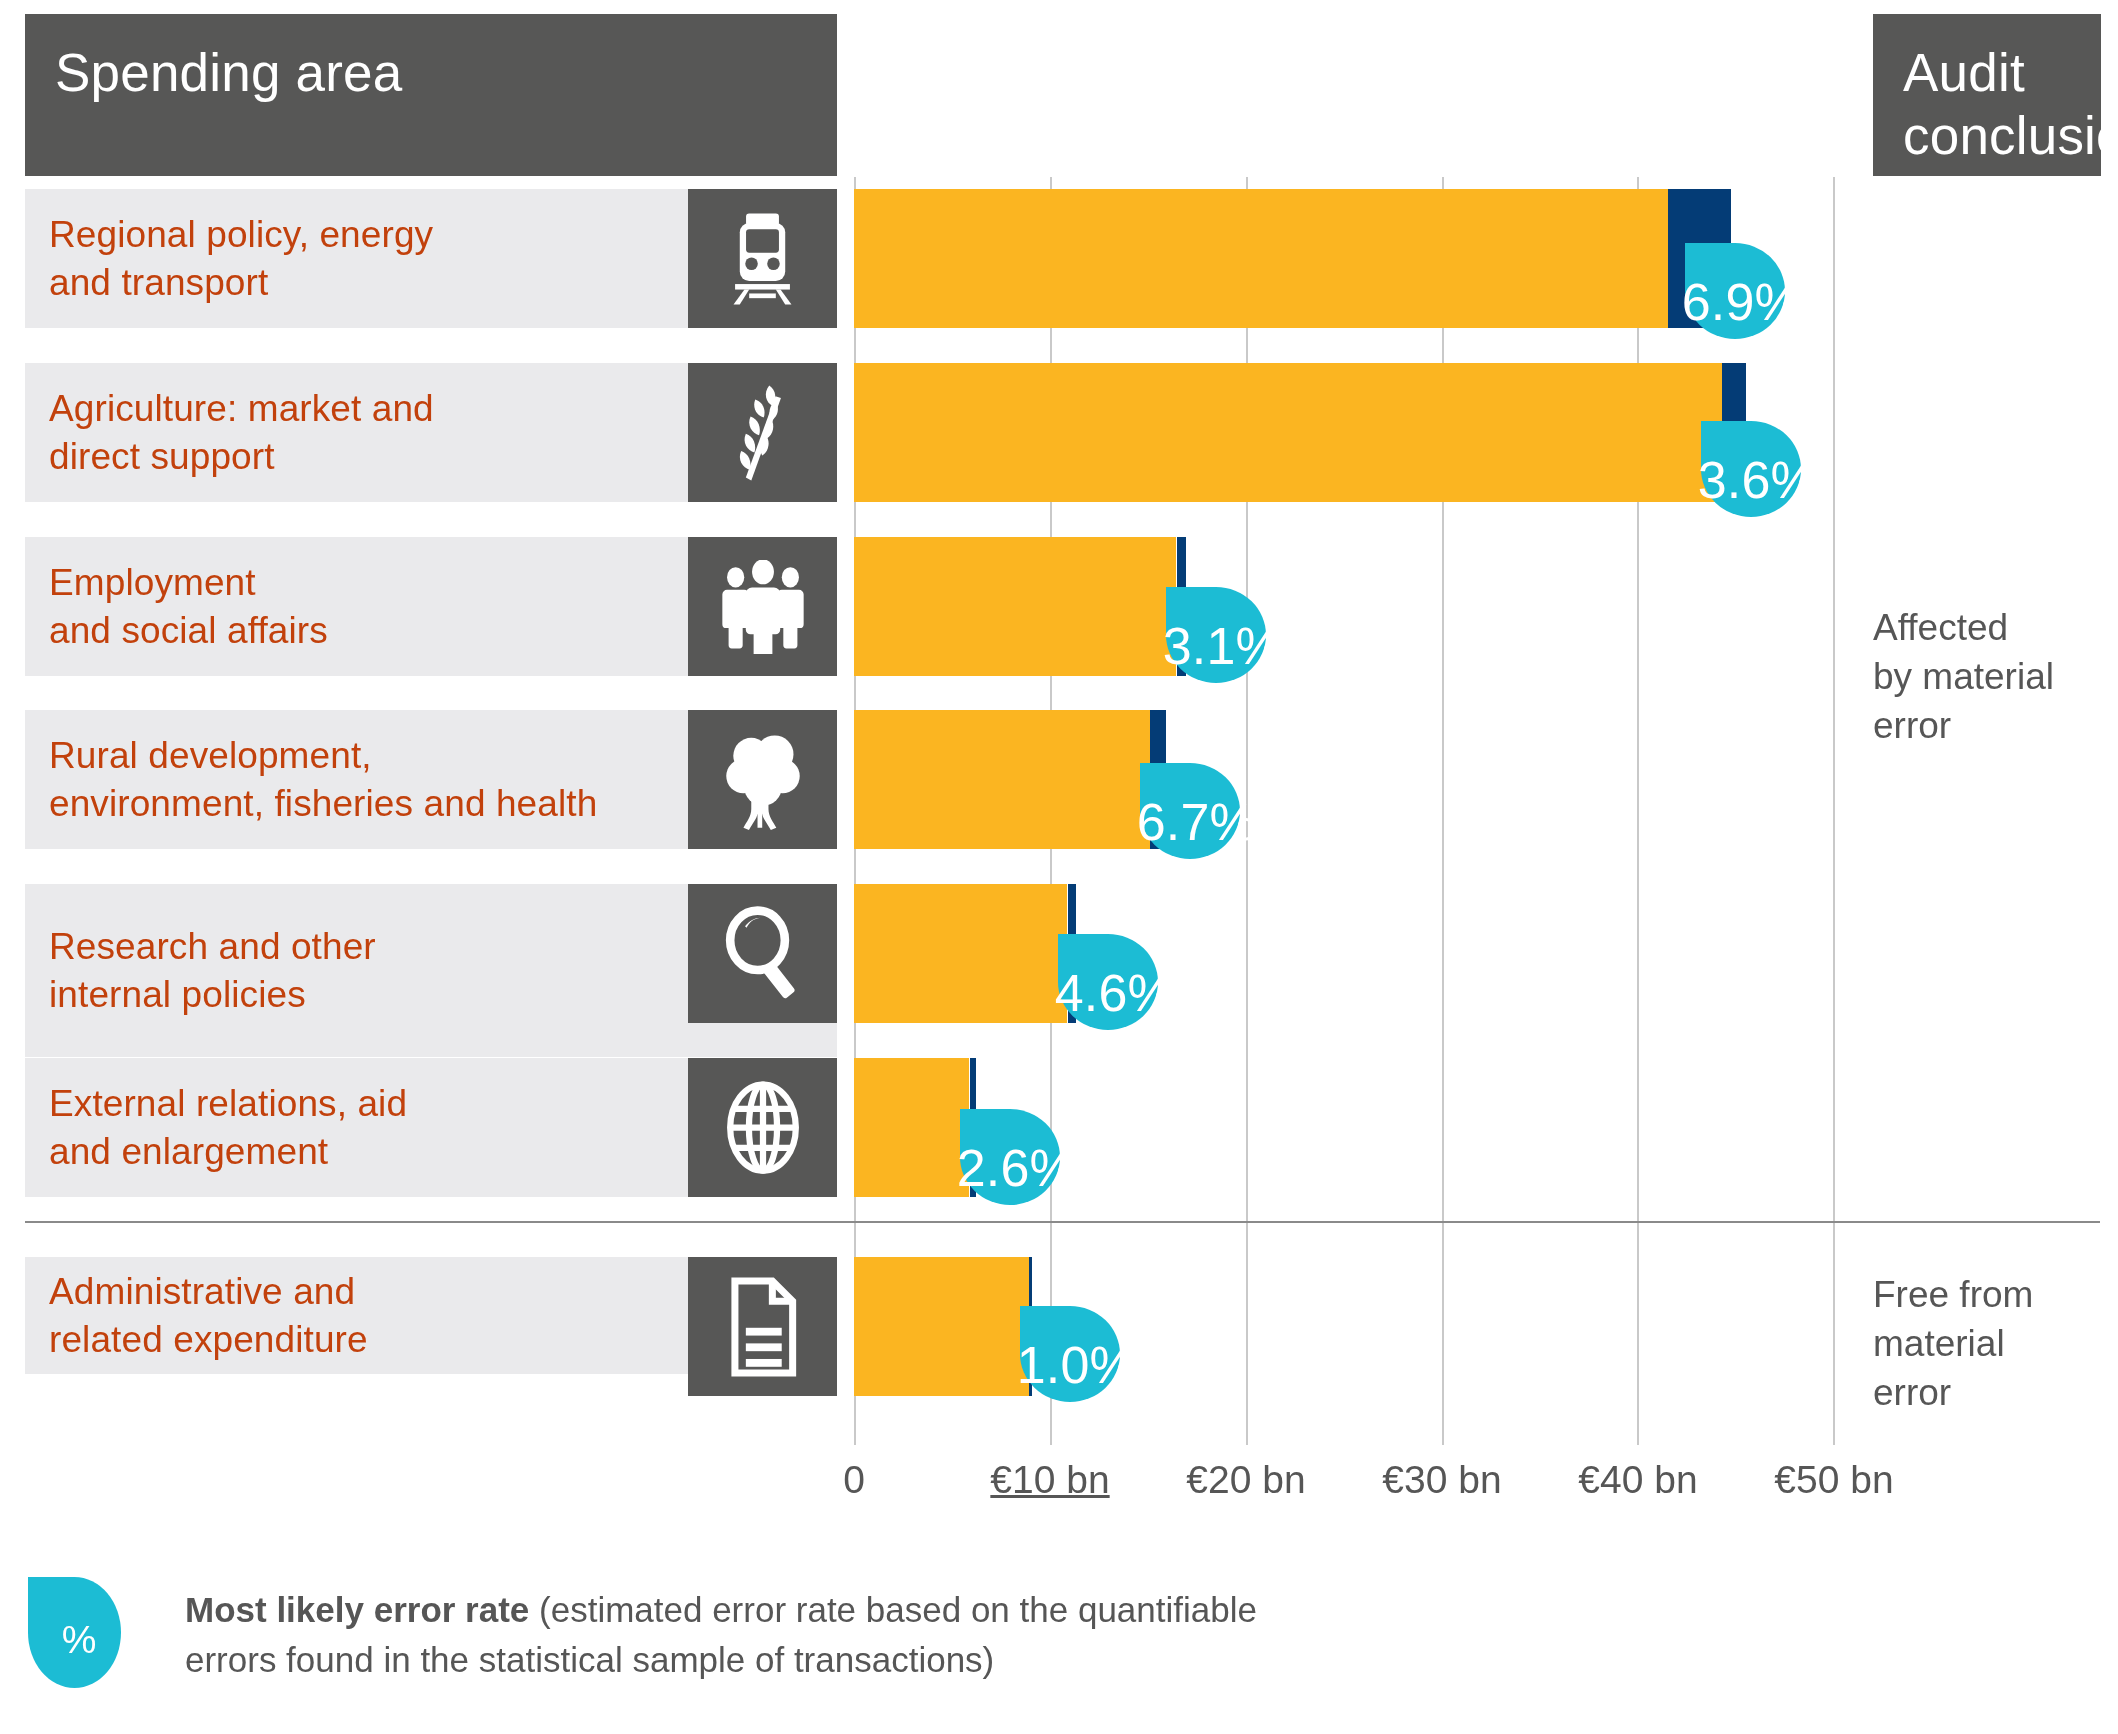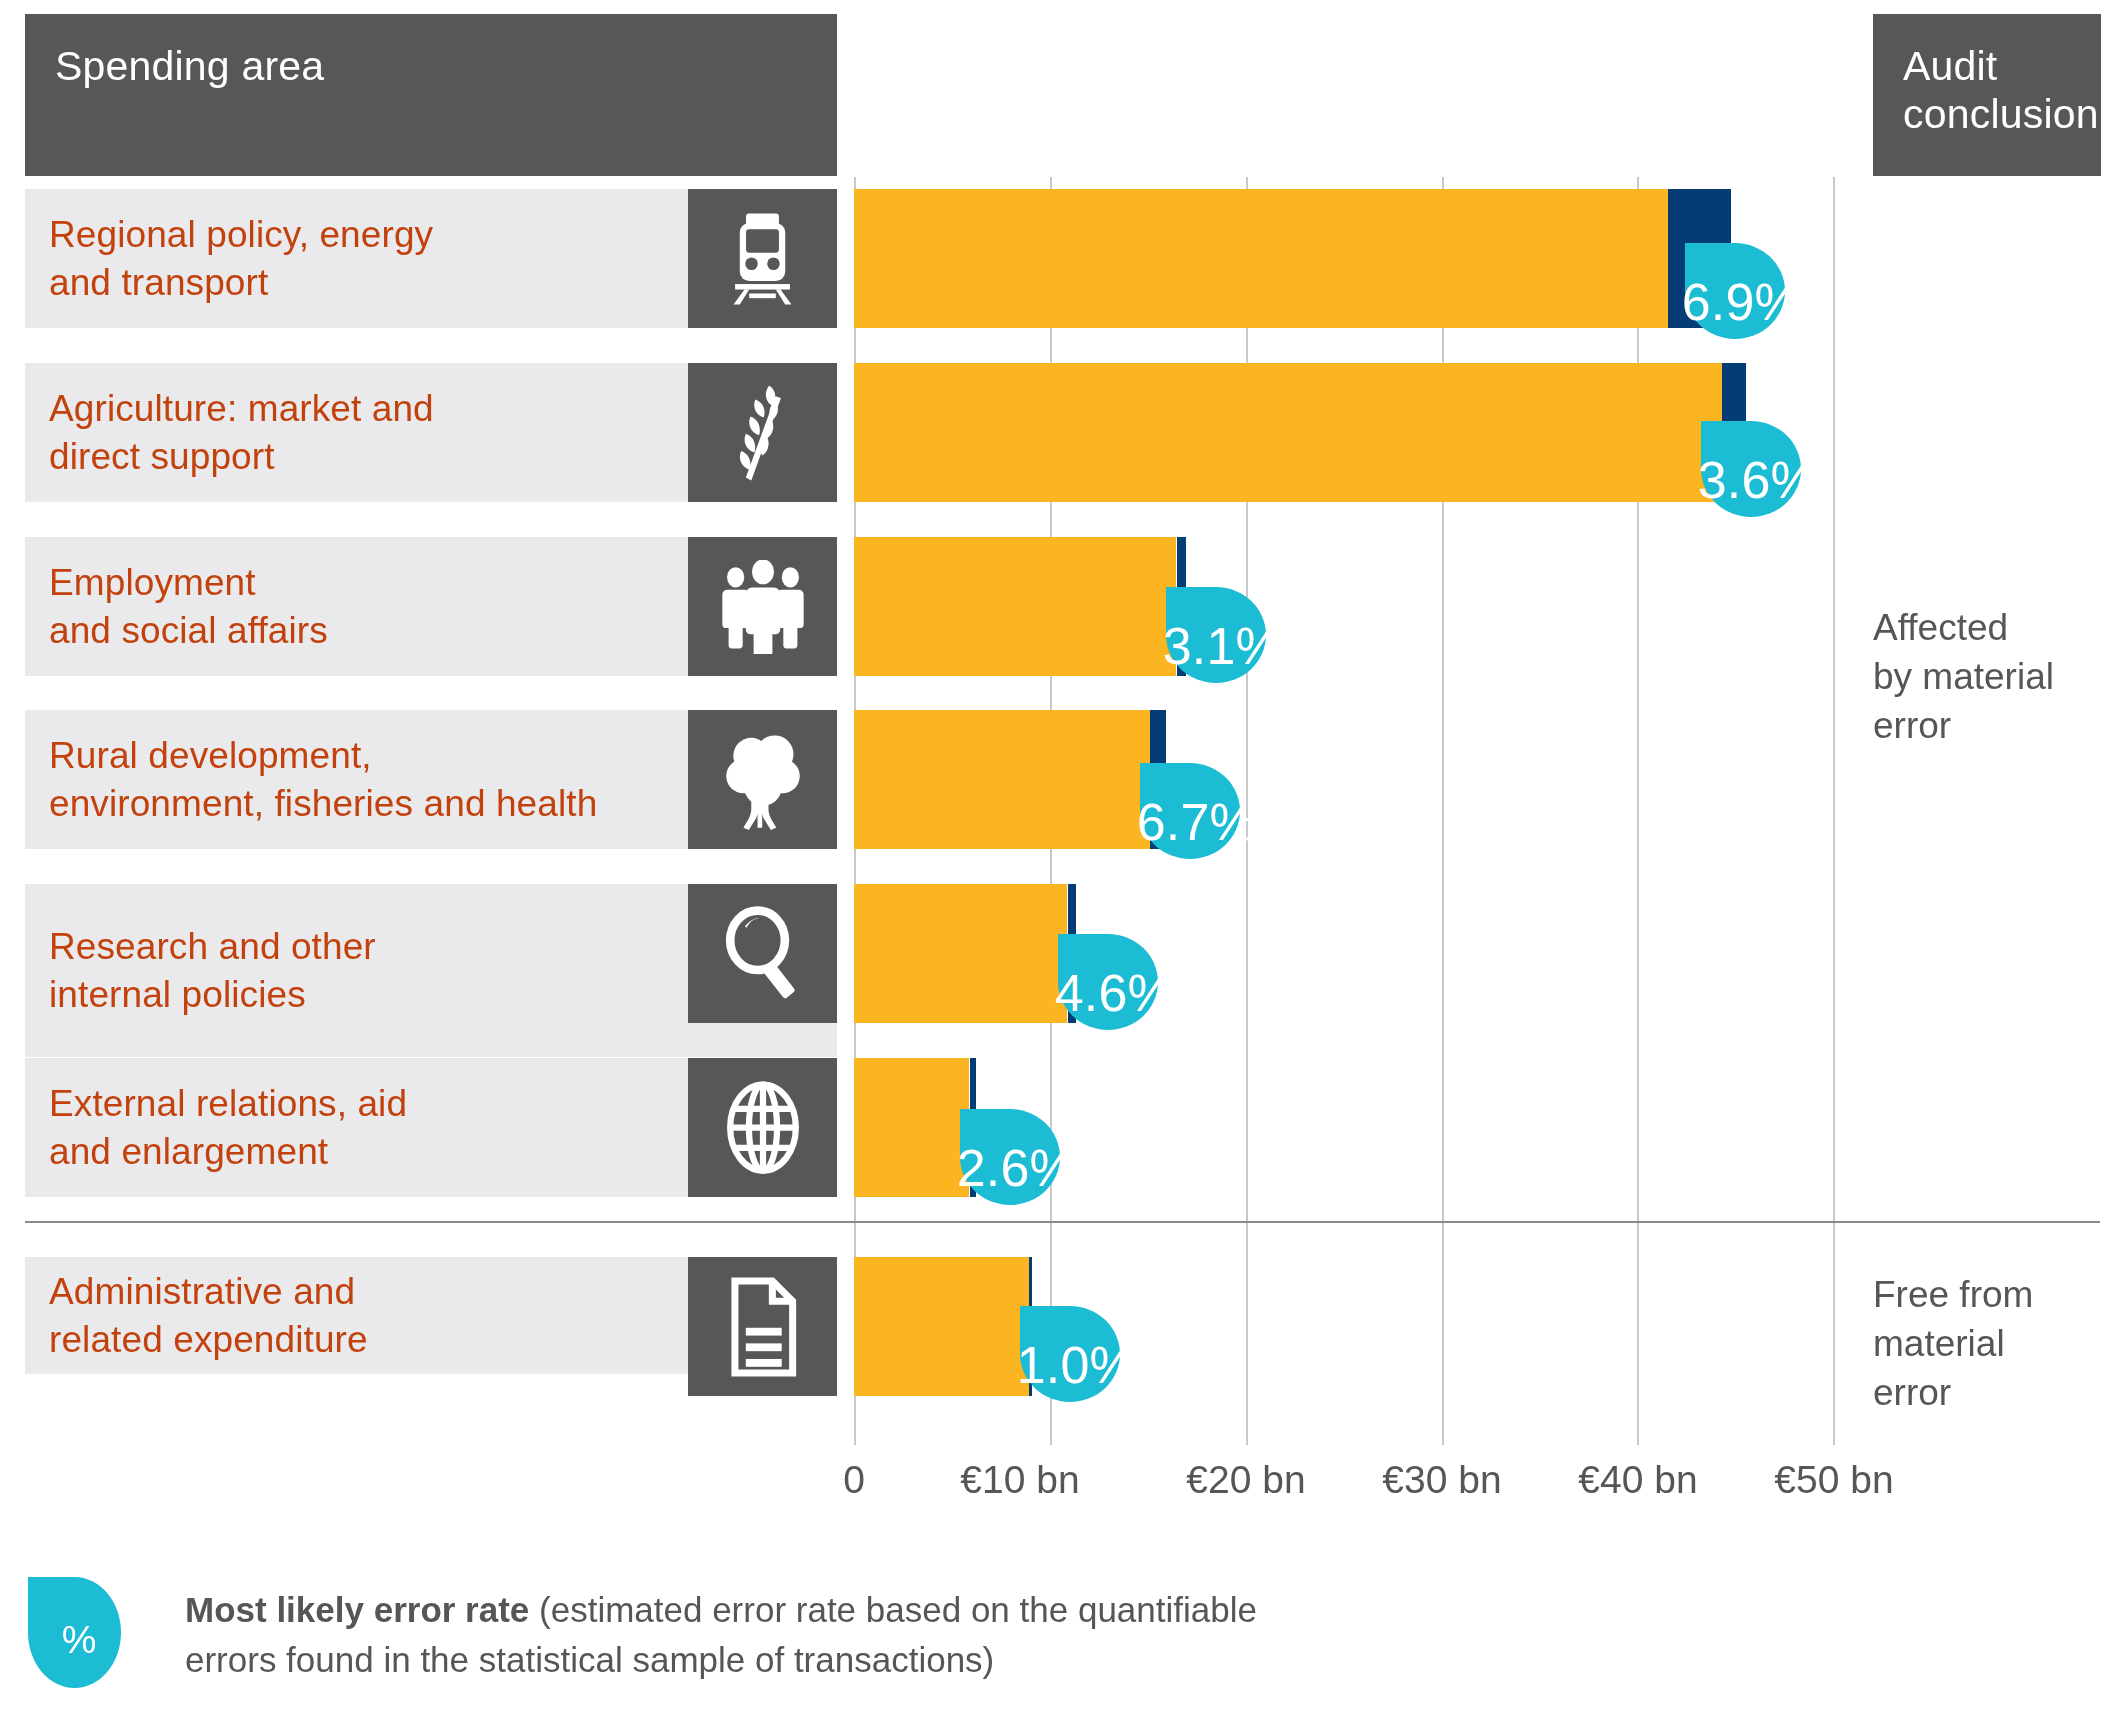--- a/index.html
+++ b/index.html
@@ -15,21 +15,21 @@
     width: 2119px;
     height: 1735px;
     background: #ffffff;
   }
 
   
   .hdr {
     position: absolute;
     background: #575756;
     color: #ffffff;
-    font-size: 41px;
+    font-size: 53px;
     line-height: 1.18;
     font-weight: 400;
     padding: 28px 30px 0 30px;
     letter-spacing: 0.2px;
   }
   #hdr-spending { left: 25px;  top: 14px; width: 812px; height: 162px; }
   #hdr-audited  { left: 855px; top: 14px; width: 979px; height: 162px; }
   #hdr-conclusion { left: 1873px; top: 14px; width: 228px; height: 162px; }
 
   
@@ -364,21 +364,21 @@
 
   <div class="concl" id="concl-affected">Affected
 by material
 error</div>
   <div class="concl" id="concl-free">Free from
 material
 error</div>
 
   <div id="ticks-container">
       <div class="tick" style="left: 854px;">0</div>
-      <div class="tick" style="left: 1020px;">€10 bn</div>
+      <div class="tick" style="left: 1050px; text-decoration: underline;">€10 bn</div>
       <div class="tick" style="left: 1246px;">€20 bn</div>
       <div class="tick" style="left: 1442px;">€30 bn</div>
       <div class="tick" style="left: 1638px;">€40 bn</div>
       <div class="tick" style="left: 1834px;">€50 bn</div>
     </div>
 
   <div id="legend">
     <div id="legend-badge">
       <span>%</span>
     </div>

